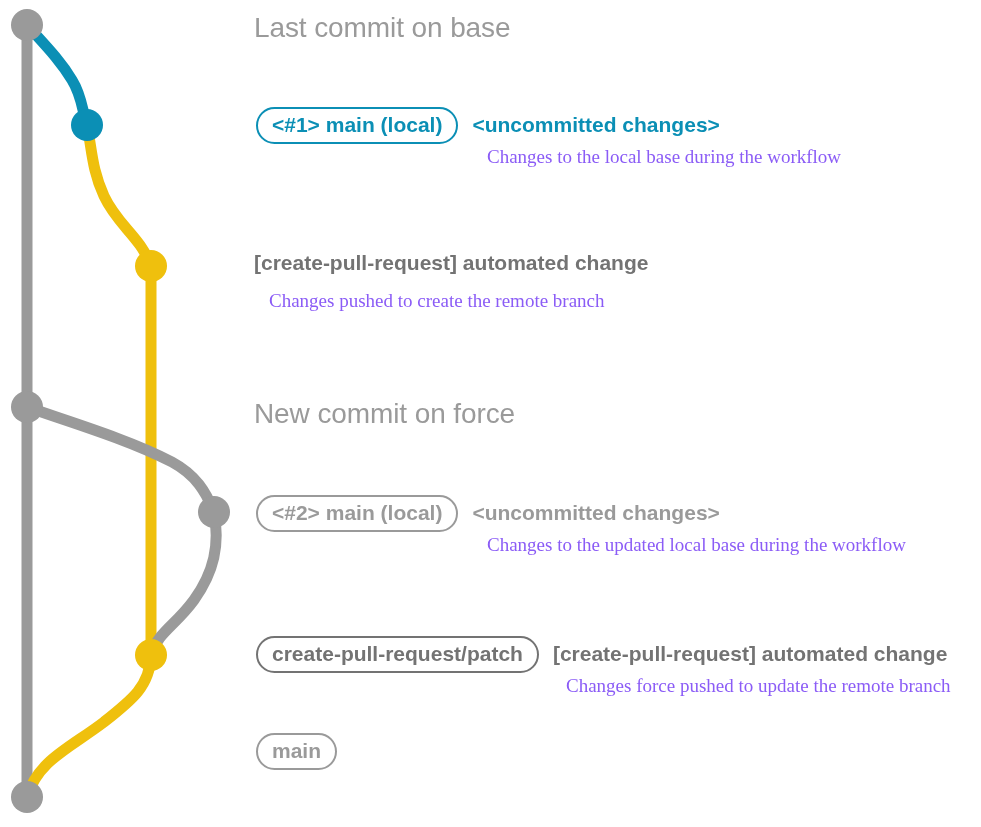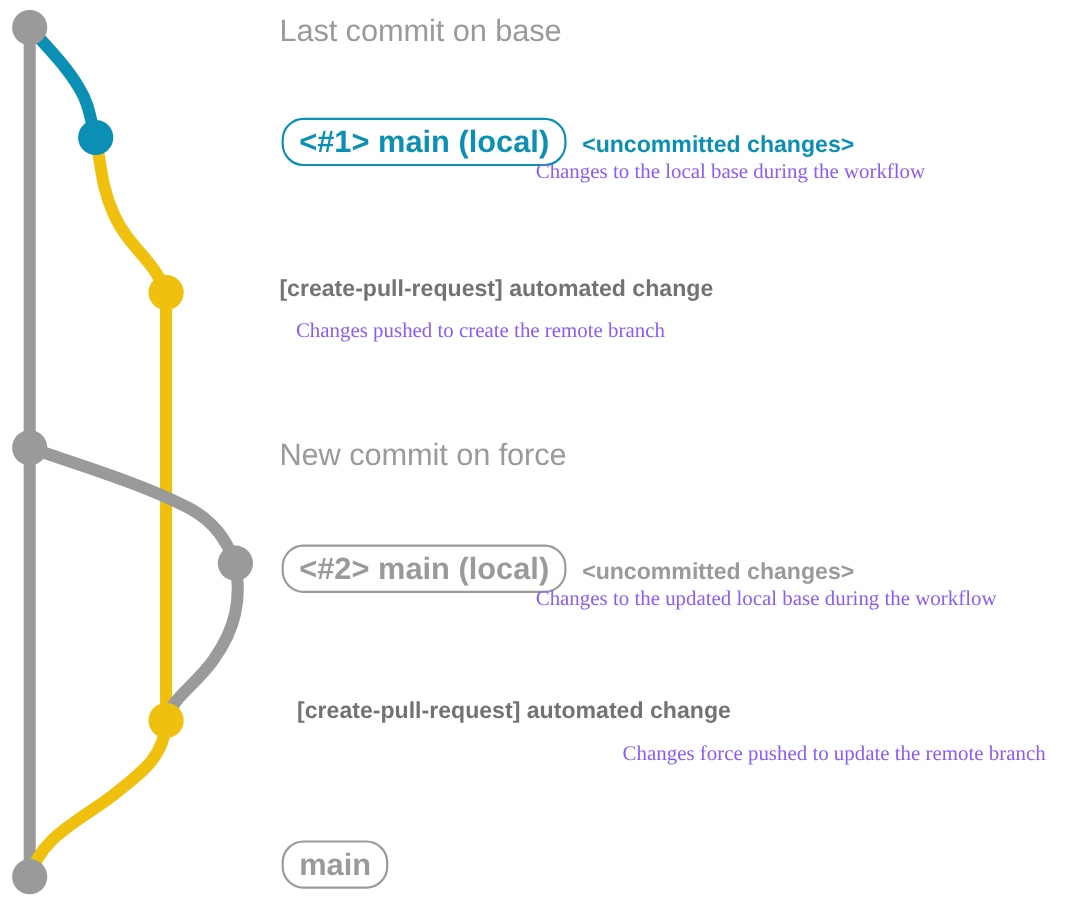--- a/index.html
+++ b/index.html
@@ -34,21 +34,21 @@
     font-size: 28px;
     font-weight: 400;
     letter-spacing: -0.1px;
   }
   .badge {
     display: inline-block;
     border: 2px solid currentColor;
     border-radius: 20px;
     padding: 5px 14px 6px 14px;
     font-family: "Liberation Sans", sans-serif;
-    font-size: 28px;
+    font-size: 21px;
     font-weight: 700;
     line-height: 1.05;
     box-sizing: border-box;
   }
   .msg {
     font-family: "Liberation Sans", sans-serif;
     font-size: 21px;
     font-weight: 700;
     line-height: 1.05;
     margin-left: 14px;
@@ -123,19 +123,20 @@
   <span class="headline c-grey">New commit on force</span>
 </div>
 
 <div class="label-row" style="left:256px; top:495px;">
   <span class="badge c-grey">&lt;#2&gt; main (local)</span>
   <span class="msg c-grey">&lt;uncommitted changes&gt;</span>
 </div>
 <div class="desc" style="left:487px; top:534px;">Changes to the updated local base during the workflow</div>
 
 <div class="label-row" style="left:256px; top:636px;">
+  <span class="badge c-yellow">create-pull-request/patch</span>
   <span class="msg c-yellow">[create-pull-request] automated change</span>
 </div>
 <div class="desc" style="left:566px; top:675px;">Changes force pushed to update the remote branch</div>
 
-<div class="label-row" style="left:256px; top:764px;">
+<div class="label-row" style="left:256px; top:733px;">
   <span class="badge c-grey">main</span>
 </div>
 
 </body></html>

